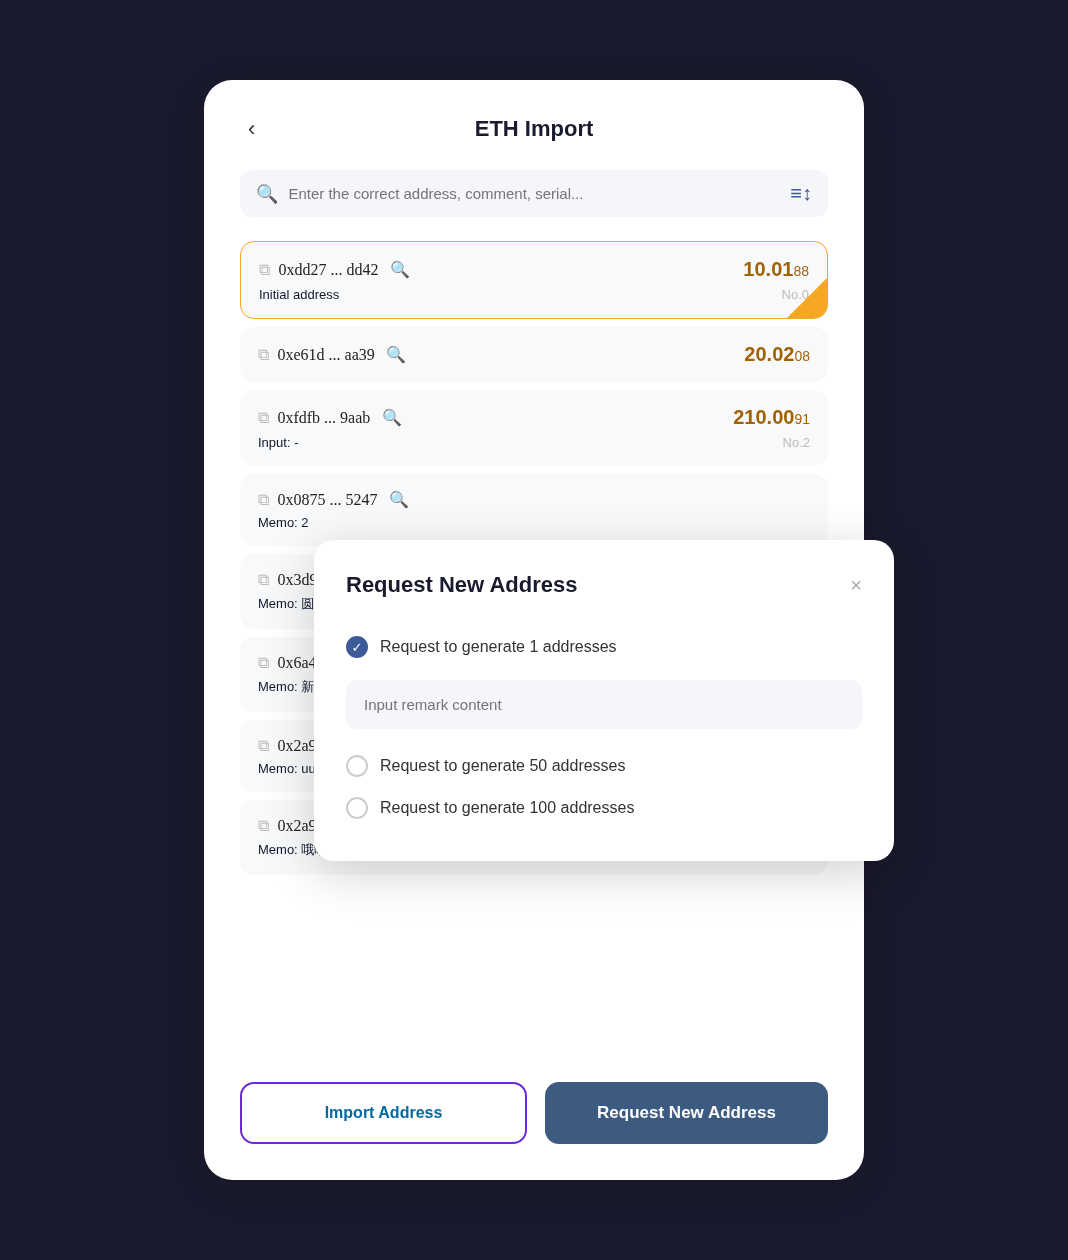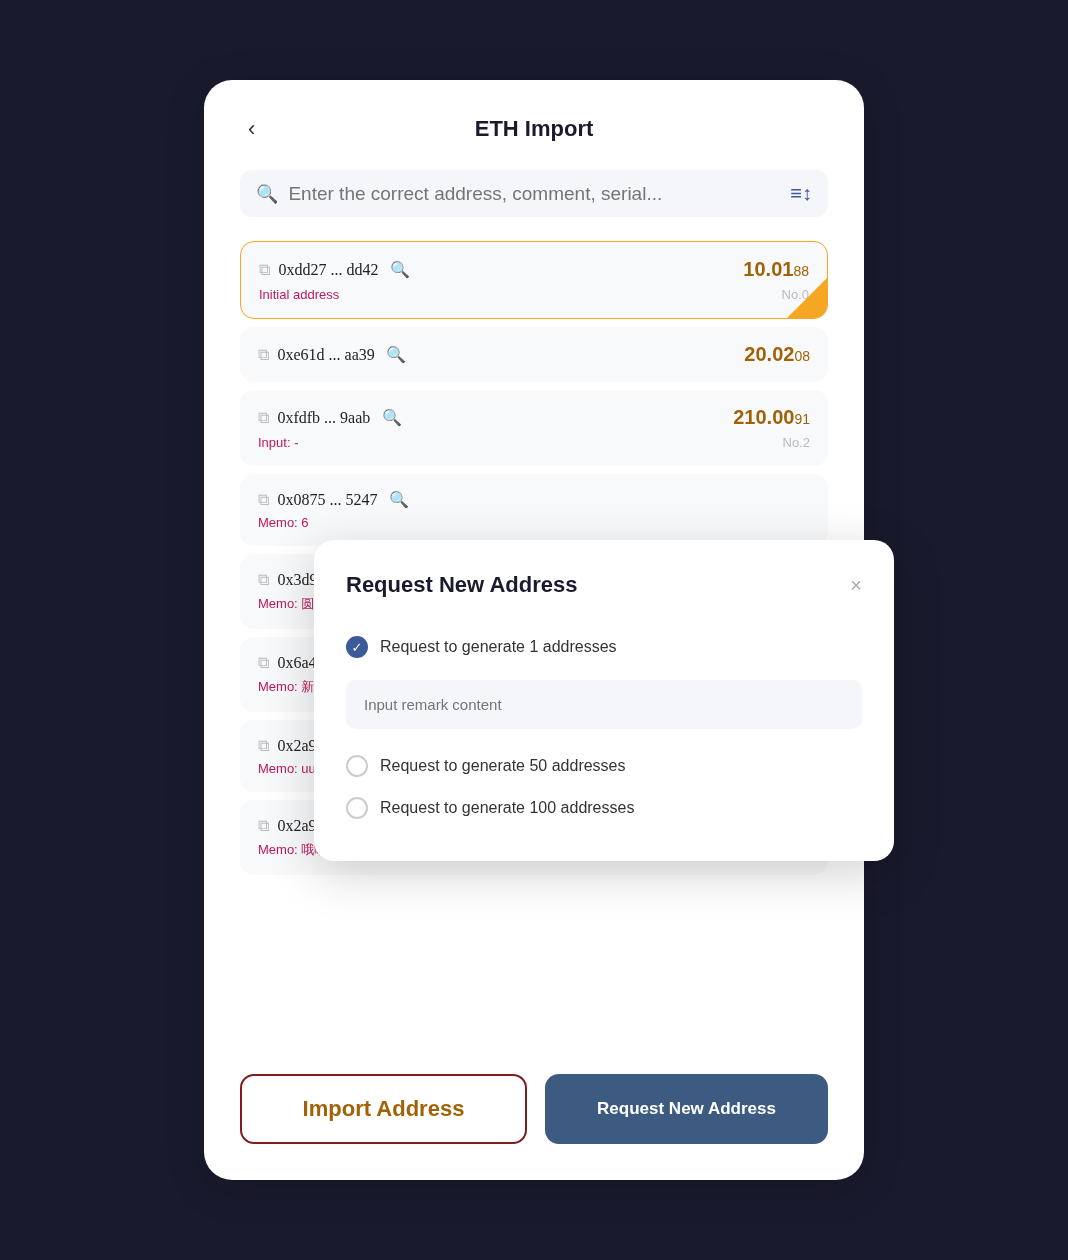--- a/index.html
+++ b/index.html
@@ -63,21 +63,21 @@
 
     .search-icon {
       color: #aaa;
       font-size: 18px;
     }
 
     .search-input {
       flex: 1;
       border: none;
       background: transparent;
-      font-size: 19px;
+      font-size: 15px;
       color: #999;
       outline: none;
     }
 
     .filter-icon {
       color: #3d5a99;
       font-size: 20px;
       cursor: pointer;
     }
 
@@ -145,21 +145,21 @@
     }
 
     .address-item-bottom {
       display: flex;
       justify-content: space-between;
       margin-top: 6px;
     }
 
     .memo-text {
       font-size: 13px;
-      color: #be185d;
+      color: #0f172a;
     }
 
     .no-text {
       font-size: 13px;
       color: #bbb;
       margin-left: 44px;
     }
 
     .corner-triangle {
       position: absolute;
@@ -174,26 +174,26 @@
 
     .bottom-btns {
       display: flex;
       gap: 18px;
       margin-top: 24px;
     }
 
     .btn-import {
       flex: 1;
       padding: 20px;
-      border: 2px solid #7f1d1d;
+      border: 2px solid #6d28d9;
       border-radius: 14px;
       background: transparent;
-      font-size: 22px;
+      font-size: 16px;
       font-weight: 600;
-      color: #a16207;
+      color: #0369a1;
       cursor: pointer;
     }
 
     .btn-request {
       flex: 1;
       padding: 20px;
       border: none;
       border-radius: 14px;
       background: #3d5a80;
       font-size: 17px;
@@ -339,21 +339,21 @@
       <div class="address-item">
       <div class="address-item-top">
         <div class="address-left">
           <span class="copy-icon">⧉</span>
           <span class="address-text">0x0875 ... 5247</span>
           <span class="search-addr-icon">🔍</span>
         </div>
 
       </div>
       <div class="address-item-bottom">
-        <span class="memo-text">Memo: 6</span>
+        <span class="memo-text">Memo: 2</span>
 
       </div>
 
     </div>
       <div class="address-item">
       <div class="address-item-top">
         <div class="address-left">
           <span class="copy-icon">⧉</span>
           <span class="address-text">0x3d9f ... 8d06</span>
           <span class="search-addr-icon">🔍</span>

